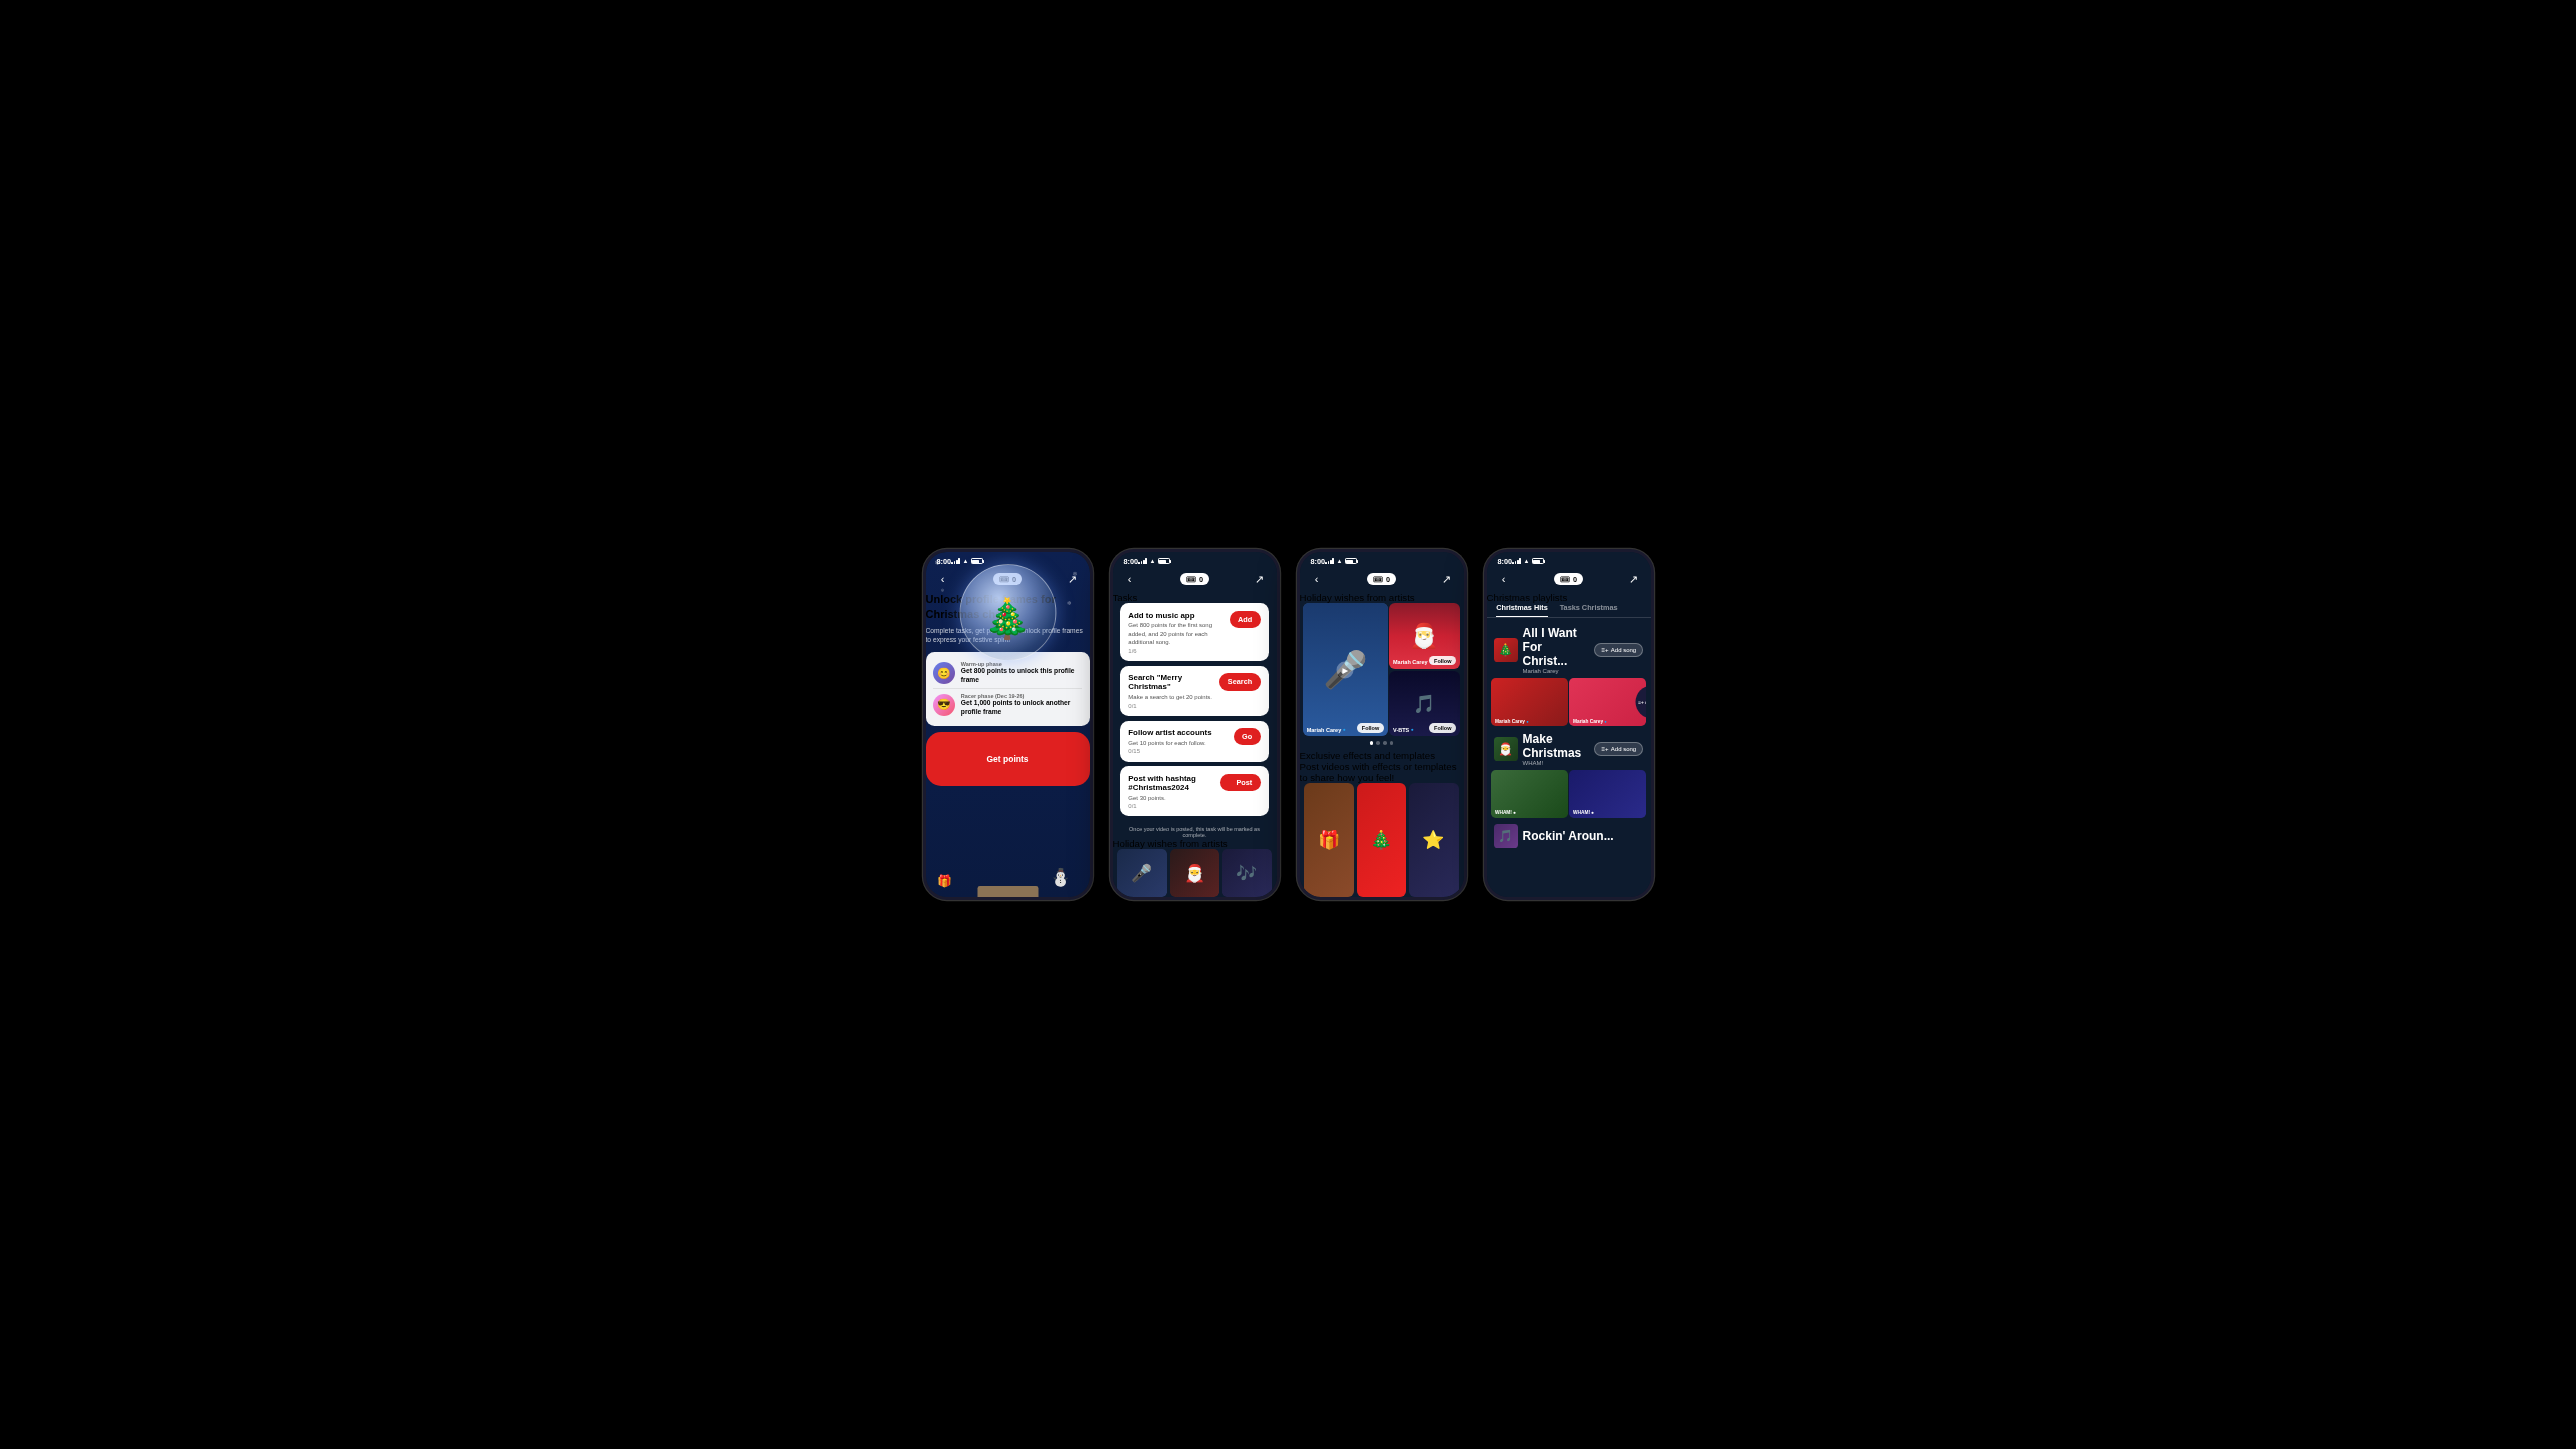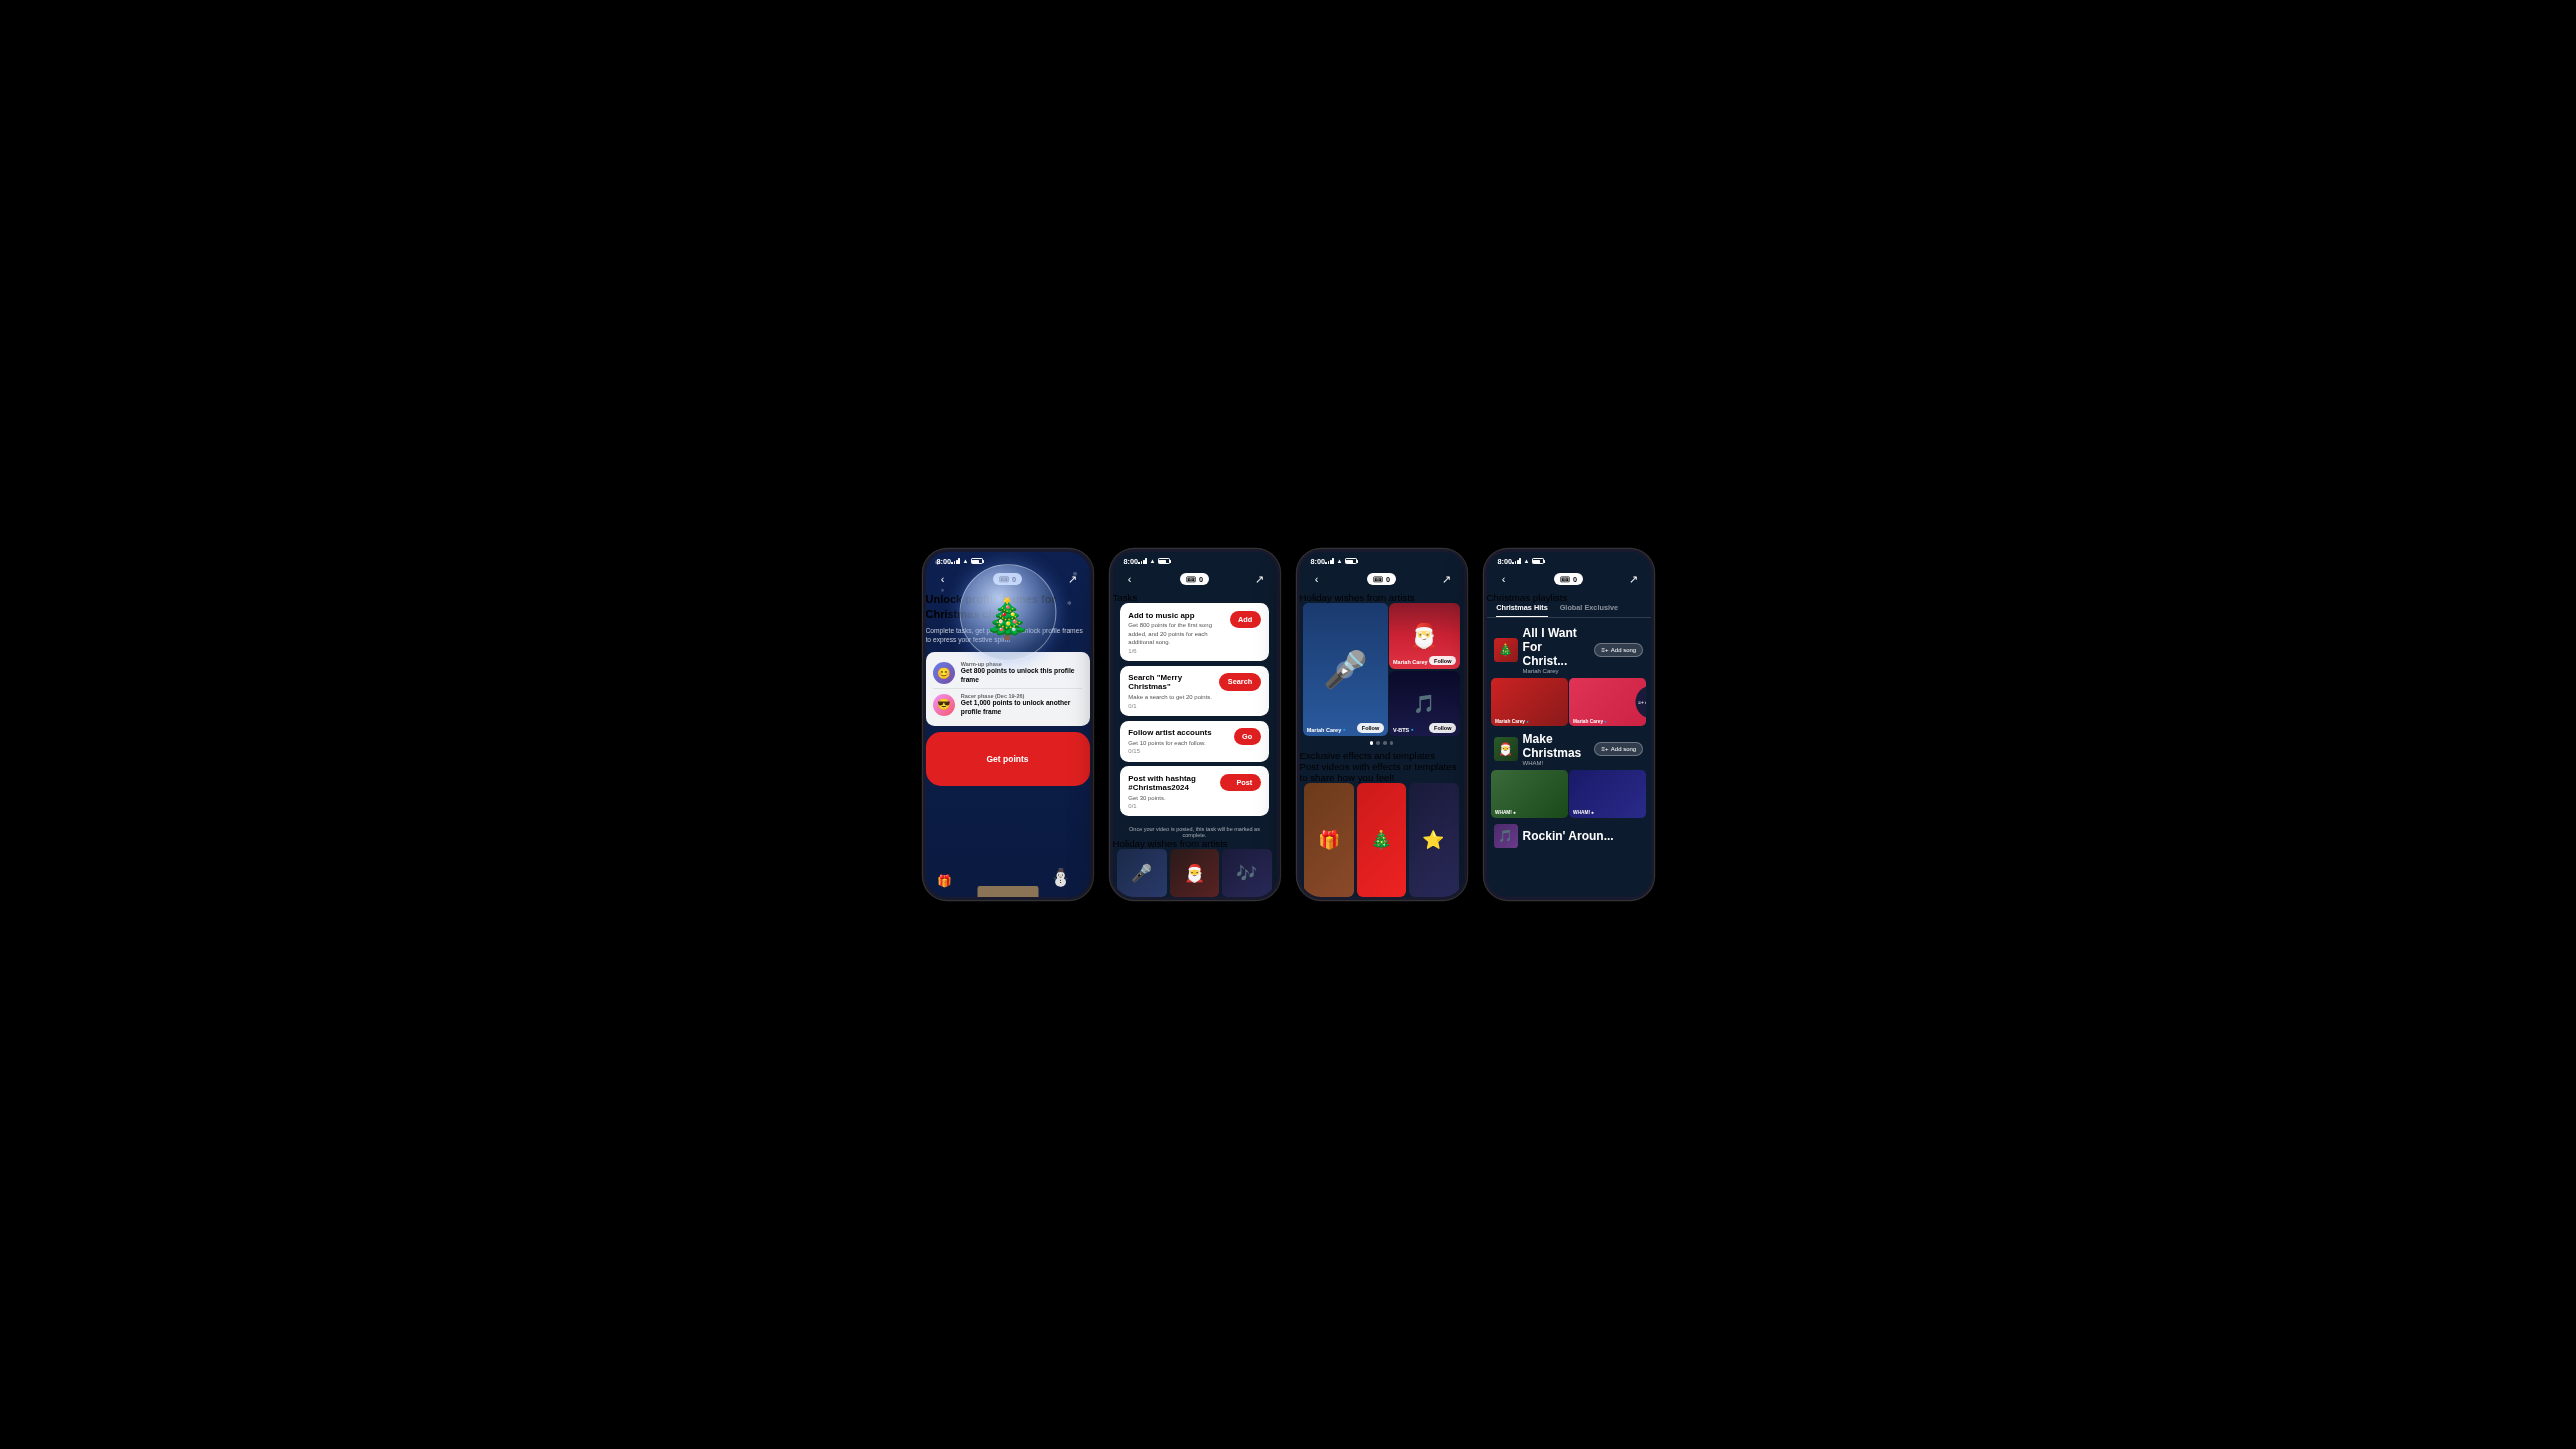--- a/index.html
+++ b/index.html
@@ -744,21 +744,21 @@
           <span class="ticket-icon">🎟</span>
           <span>0</span>
         </div>
         <div class="nav-share">↗</div>
       </div>
 
       <div class="page-title phone4">Christmas playlists</div>
 
       <div class="playlist-tabs">
         <div class="playlist-tab active">Christmas Hits</div>
-        <div class="playlist-tab">Global Exclusive</div>
+        <div class="playlist-tab">Tasks Christmas</div>
       </div>
 
       <div class="playlist-song">
         <div class="song-thumb">🎄</div>
         <div class="song-info">
           <div class="song-name">All I Want For Christ...</div>
           <div class="song-artist">Mariah Carey</div>
         </div>
         <button class="add-song-btn">
           <span>≡+</span>

